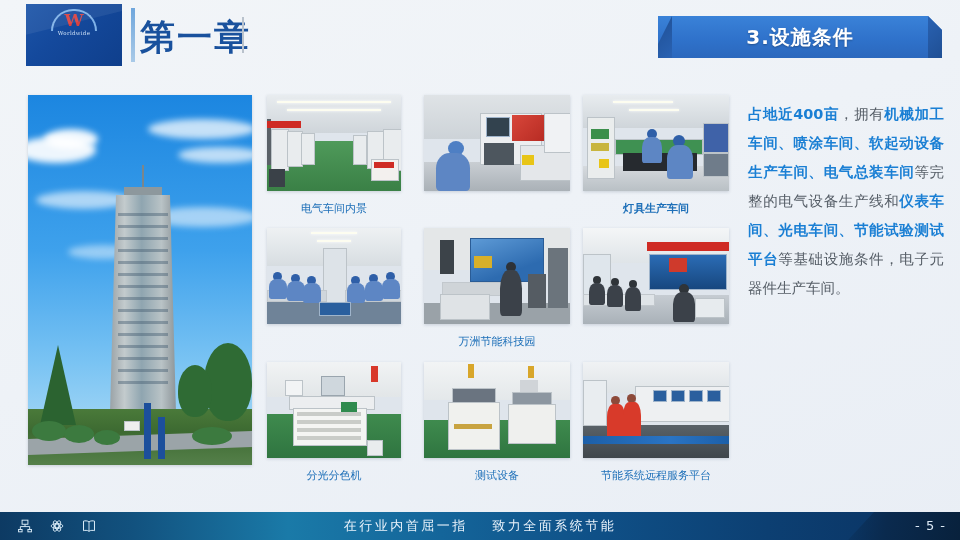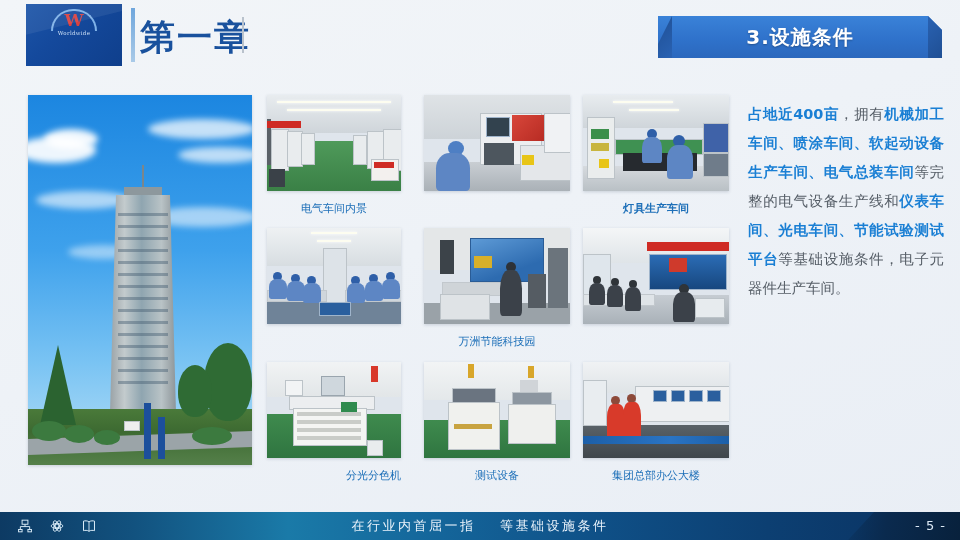--- a/index.html
+++ b/index.html
@@ -552,21 +552,21 @@
       <div class="mach" style="left:22px; top:34px; width:84px; height:12px; background:#eceef0;"></div>
       <div class="mach" style="left:26px; top:46px; width:72px; height:36px; background:#f4f5f3;"></div>
       <div class="mach-dark" style="left:30px; top:50px; width:64px; height:4px; background:#c9ccc8;"></div>
       <div class="mach-dark" style="left:30px; top:58px; width:64px; height:4px; background:#c9ccc8;"></div>
       <div class="mach-dark" style="left:30px; top:66px; width:64px; height:4px; background:#c9ccc8;"></div>
       <div class="mach-dark" style="left:30px; top:74px; width:64px; height:4px; background:#c9ccc8;"></div>
       <div class="mach-dark" style="left:74px; top:40px; width:16px; height:10px; background:#2f8b4e;"></div>
       <div class="mach" style="left:100px; top:78px; width:14px; height:14px; background:#e9ecee;"></div>
     </div>
   </div>
-  <div class="caption" style="left:267px; top:468px; width:134px;text-align:right;">分光分色机</div>
+  <div class="caption" style="left:267px; top:468px; width:134px;">分光分色机</div>
 
   <div class="photo thumb-wide" style="left:424px; top:362px;">
     <div class="tc">
       <div class="ceil-white" style="height:40%; background:linear-gradient(180deg,#f2f4f5 0%,#e4e8ea 100%);"></div>
       <div class="floor-green" style="height:40%;"></div>
       <div class="mach-dark" style="left:44px; top:2px; width:6px; height:14px; background:#d8a62a;"></div>
       <div class="mach-dark" style="left:104px; top:4px; width:6px; height:12px; background:#d8a62a;"></div>
       <div class="mach" style="left:28px; top:26px; width:42px; height:14px; background:#6a7480;"></div>
       <div class="mach" style="left:24px; top:40px; width:50px; height:46px; background:#f0f1ee;"></div>
       <div class="mach-dark" style="left:30px; top:62px; width:38px; height:5px; background:#c8a340;"></div>
@@ -587,21 +587,21 @@
       <div class="screen-blue" style="left:106px; top:28px; width:12px; height:10px; background:#2a5f9e;"></div>
       <div class="screen-blue" style="left:124px; top:28px; width:12px; height:10px; background:#2a5f9e;"></div>
       <div class="mach" style="left:0; top:18px; width:22px; height:44px; background:#e9edf0;"></div>
       <div class="person-head" style="left:28px; top:34px; width:9px; height:9px; background:#8d4a3a;"></div>
       <div class="person-red" style="left:24px; top:42px; width:18px; height:36px;"></div>
       <div class="person-head" style="left:44px; top:32px; width:9px; height:9px; background:#8d4a3a;"></div>
       <div class="person-red" style="left:40px; top:40px; width:18px; height:38px;"></div>
       <div class="mach-dark" style="left:0; top:74px; width:146px; height:8px; background:linear-gradient(90deg,#1c5fa8 0%,#2a74c4 60%,#1c5fa8 100%);"></div>
     </div>
   </div>
-  <div class="caption" style="left:583px; top:468px; width:146px;">集团总部办公大楼</div>
+  <div class="caption" style="left:583px; top:468px; width:146px;">节能系统远程服务平台</div>
 
   <div class="body-text" id="body-text"><span class="hl">占地近400亩</span><span>，拥有</span><span class="hl">机械加工车间、喷涂车间、软起动设备生产车间、电气总装车间</span><span>等完整的电气设备生产线和</span><span class="hl">仪表车间、光电车间、节能试验测试平台</span><span>等基础设施条件，电子元器件生产车间。</span></div>
 
   <div class="footer">
     <div class="footer-icons">
       <svg class="ficon" viewBox="0 0 24 24">
         <rect x="7" y="2" width="10" height="7" fill="none" stroke="#dff0fb" stroke-width="1.6"></rect>
         <path d="M12 9 v4 M4 18 v-5 h16 v5" fill="none" stroke="#dff0fb" stroke-width="1.6"></path>
         <rect x="1" y="18" width="6" height="4" fill="none" stroke="#dff0fb" stroke-width="1.6"></rect>
         <rect x="17" y="18" width="6" height="4" fill="none" stroke="#dff0fb" stroke-width="1.6"></rect>
@@ -613,20 +613,20 @@
         <ellipse cx="12" cy="12" rx="10" ry="4.4" fill="none" stroke="#dff0fb" stroke-width="1.4" transform="rotate(120 12 12)"></ellipse>
       </svg>
       <svg class="ficon" viewBox="0 0 24 24">
         <path d="M12 5 C9 2.6 5 3 2.6 3.6 V20 C5 19.3 9 19 12 21 C15 19 19 19.3 21.4 20 V3.6 C19 3 15 2.6 12 5 Z" fill="none" stroke="#dff0fb" stroke-width="1.7" stroke-linejoin="round"></path>
         <path d="M12 5 V21" fill="none" stroke="#dff0fb" stroke-width="1.5"></path>
       </svg>
     </div>
 
     <div class="footer-slogan">
       <span>在行业内首屈一指</span>
-      <span>等基础设施条件</span>
+      <span>致力全面系统节能</span>
     </div>
 
     <div class="footer-page-inner"></div>
     <div class="footer-page-num">- 5 -</div>
   </div>
 
 </div>
 
 </body></html>

